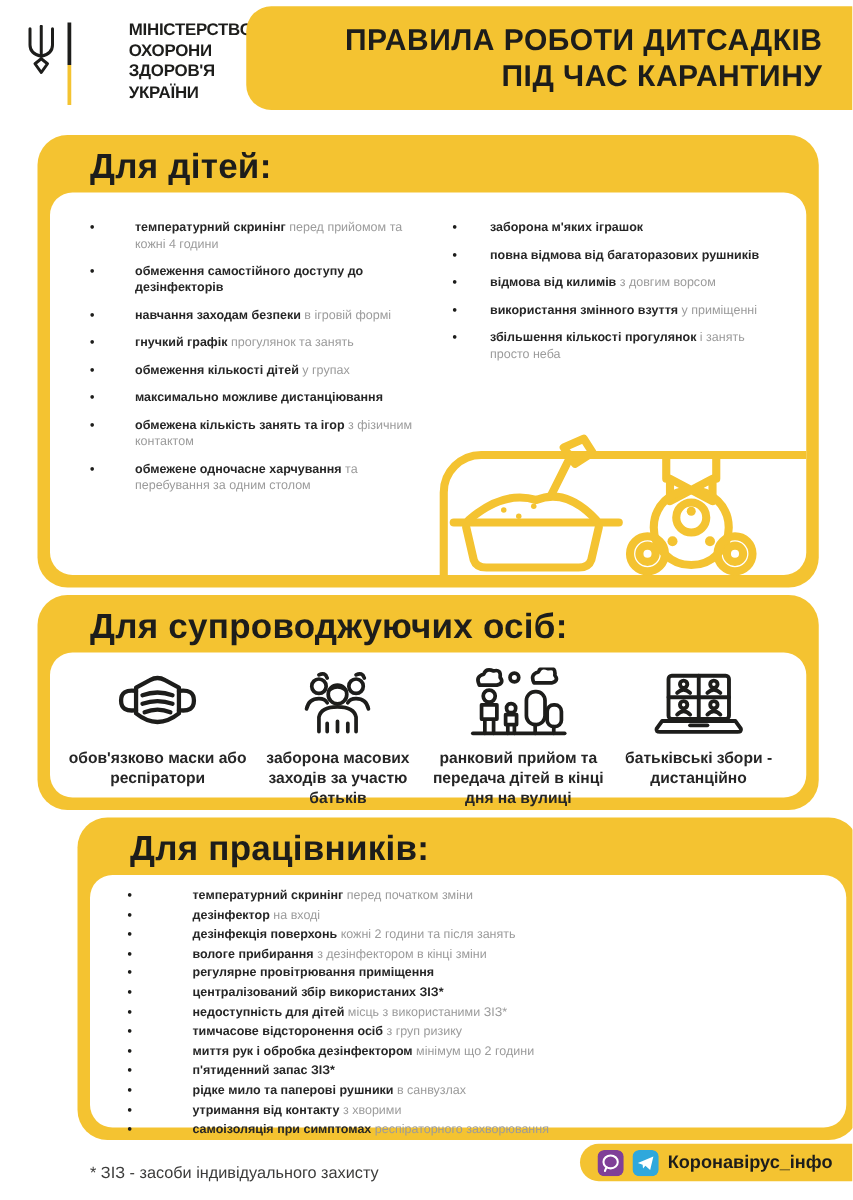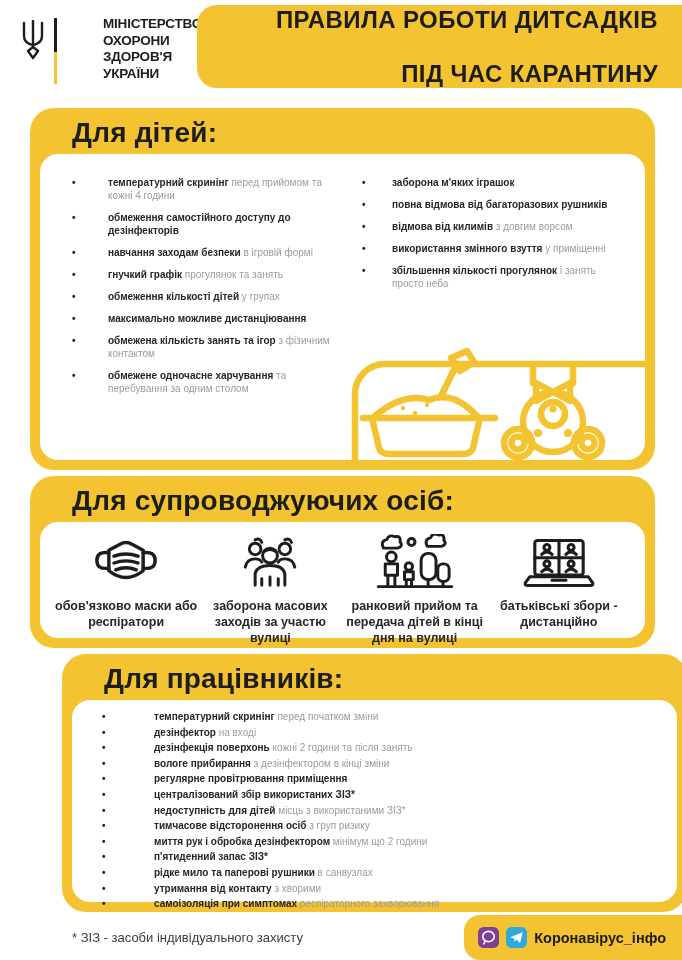--- a/index.html
+++ b/index.html
@@ -13,21 +13,21 @@
   }
   
   .logo { position:absolute; top:16px; left:20px; display:flex; align-items:flex-start; }
   .trident { width:26px; height:40px; margin-top:4px; }
   .logo-bar { width:3px; height:66px; margin:2px 8px 0 8px;
               background:linear-gradient(#1d1d1b 0 52%, #f4c331 52% 100%); }
   .ministry { font-size:13.5px; font-weight:700; line-height:16.5px; letter-spacing:-0.2px;margin-left:38px; }
   .title-banner {
     position:absolute; left:197px; top:5px; right:0; height:83px;
     background:#f4c331; border-radius:20px 0 0 20px;
-    display:flex; flex-direction:column; justify-content:space-between;
+    display:flex; flex-direction:column; justify-content:center;
     padding-right:24px; text-align:right;
   }
   .title-banner div { font-size:24px; font-weight:800; letter-spacing:0.4px; line-height:29px; color:#1d1d1b; }
   
   .section { position:absolute; left:30px; width:625px; background:#f4c331; border-radius:24px; }
   .section-heading { font-size:28px; font-weight:800; color:#1d1d1b; padding:9px 0 0 42px; letter-spacing:0.2px; }
   .card { position:absolute; left:10px; right:10px; top:46px; bottom:10px;
           background:#ffffff; border-radius:18px; }
   #section-children { top:108px; height:362px; }
   #section-companions { top:476px; height:172px; }
@@ -47,21 +47,21 @@
   .illustration { position:absolute; right:0; bottom:-4px; width:300px; height:130px; }
   
   .companions-row { position:absolute; left:0; right:0; top:0; bottom:0;
                     display:flex; justify-content:space-around; align-items:flex-start; padding:10px 14px 0 14px; }
   .companion { display:flex; flex-direction:column; align-items:center; width:152px; }
   .companion .icon { height:62px; display:flex; align-items:center; justify-content:center; }
   .companion .caption { margin-top:4px; font-size:12.5px; font-weight:700; color:#262626;
                         text-align:center; line-height:1.28; }
   
   .footnote { position:absolute; left:36px; top:930px; font-size:13px; color:#3c3c3b;margin-left:36px; }
-  .channel-badge { position:absolute; right:0; top:915px; height:45px; min-width:180px;
+  .channel-badge { position:absolute; right:0; top:915px; height:30px; min-width:180px;
                    background:#f4c331; border-radius:16px 0 0 16px;
                    display:flex; align-items:center; gap:7px; padding:0 16px 0 14px; }
   .channel-badge .label { font-size:14.5px; font-weight:800; color:#1d1d1b; }
   .badge-icon { width:21px; height:21px; border-radius:5px; display:block; }
 </style>
 </head>
 <body>
 
 <div class="logo">
   <svg class="trident" viewBox="0 0 26 40" fill="none" stroke="#1d1d1b" stroke-width="2.4" stroke-linecap="round" stroke-linejoin="round">
@@ -171,21 +171,21 @@
               <path d="M22 5 q6 -3 8 3"></path>
             <circle cx="58" cy="16" r="7"></circle>
               <path d="M58 5 q6 -3 8 3"></path>
             <path d="M10 38 q2 -10 12 -10 q6 0 8 4 M70 38 q-2 -10 -12 -10 q-6 0 -8 4"></path>
             <circle cx="40" cy="24" r="9"></circle>
               <path d="M33 19 q7 -5 14 0"></path>
             <path d="M22 60 v-14 q2 -10 18 -10 q16 0 18 10 v14"></path>
             <path d="M30 60 v-8 M40 60 v-10 M50 60 v-8"></path>
           </svg>
         </div>
-        <div class="caption">заборона масових заходів за участю вулиці</div>
+        <div class="caption">заборона масових заходів за участю батьків</div>
       </div>
 
       <div class="companion">
         <div class="icon">
           <svg width="84" height="58" viewBox="0 0 96 66" fill="none" stroke="#1d1d1b" stroke-width="3.4" stroke-linecap="round" stroke-linejoin="round">
             <path d="M12 16 q-4 -8 4 -10 q2 -6 9 -3 q7 -2 6 6 q4 5 -3 7 z"></path>
             <path d="M62 14 q-4 -8 4 -10 q2 -6 9 -3 q7 -2 6 6 q4 5 -3 7 z"></path>
             <circle cx="44" cy="9" r="4"></circle>
             <circle cx="21" cy="26" r="5.5"></circle>
             <path d="M14 34 h14 v13 h-14 z M17 47 v13 M25 47 v13"></path>

